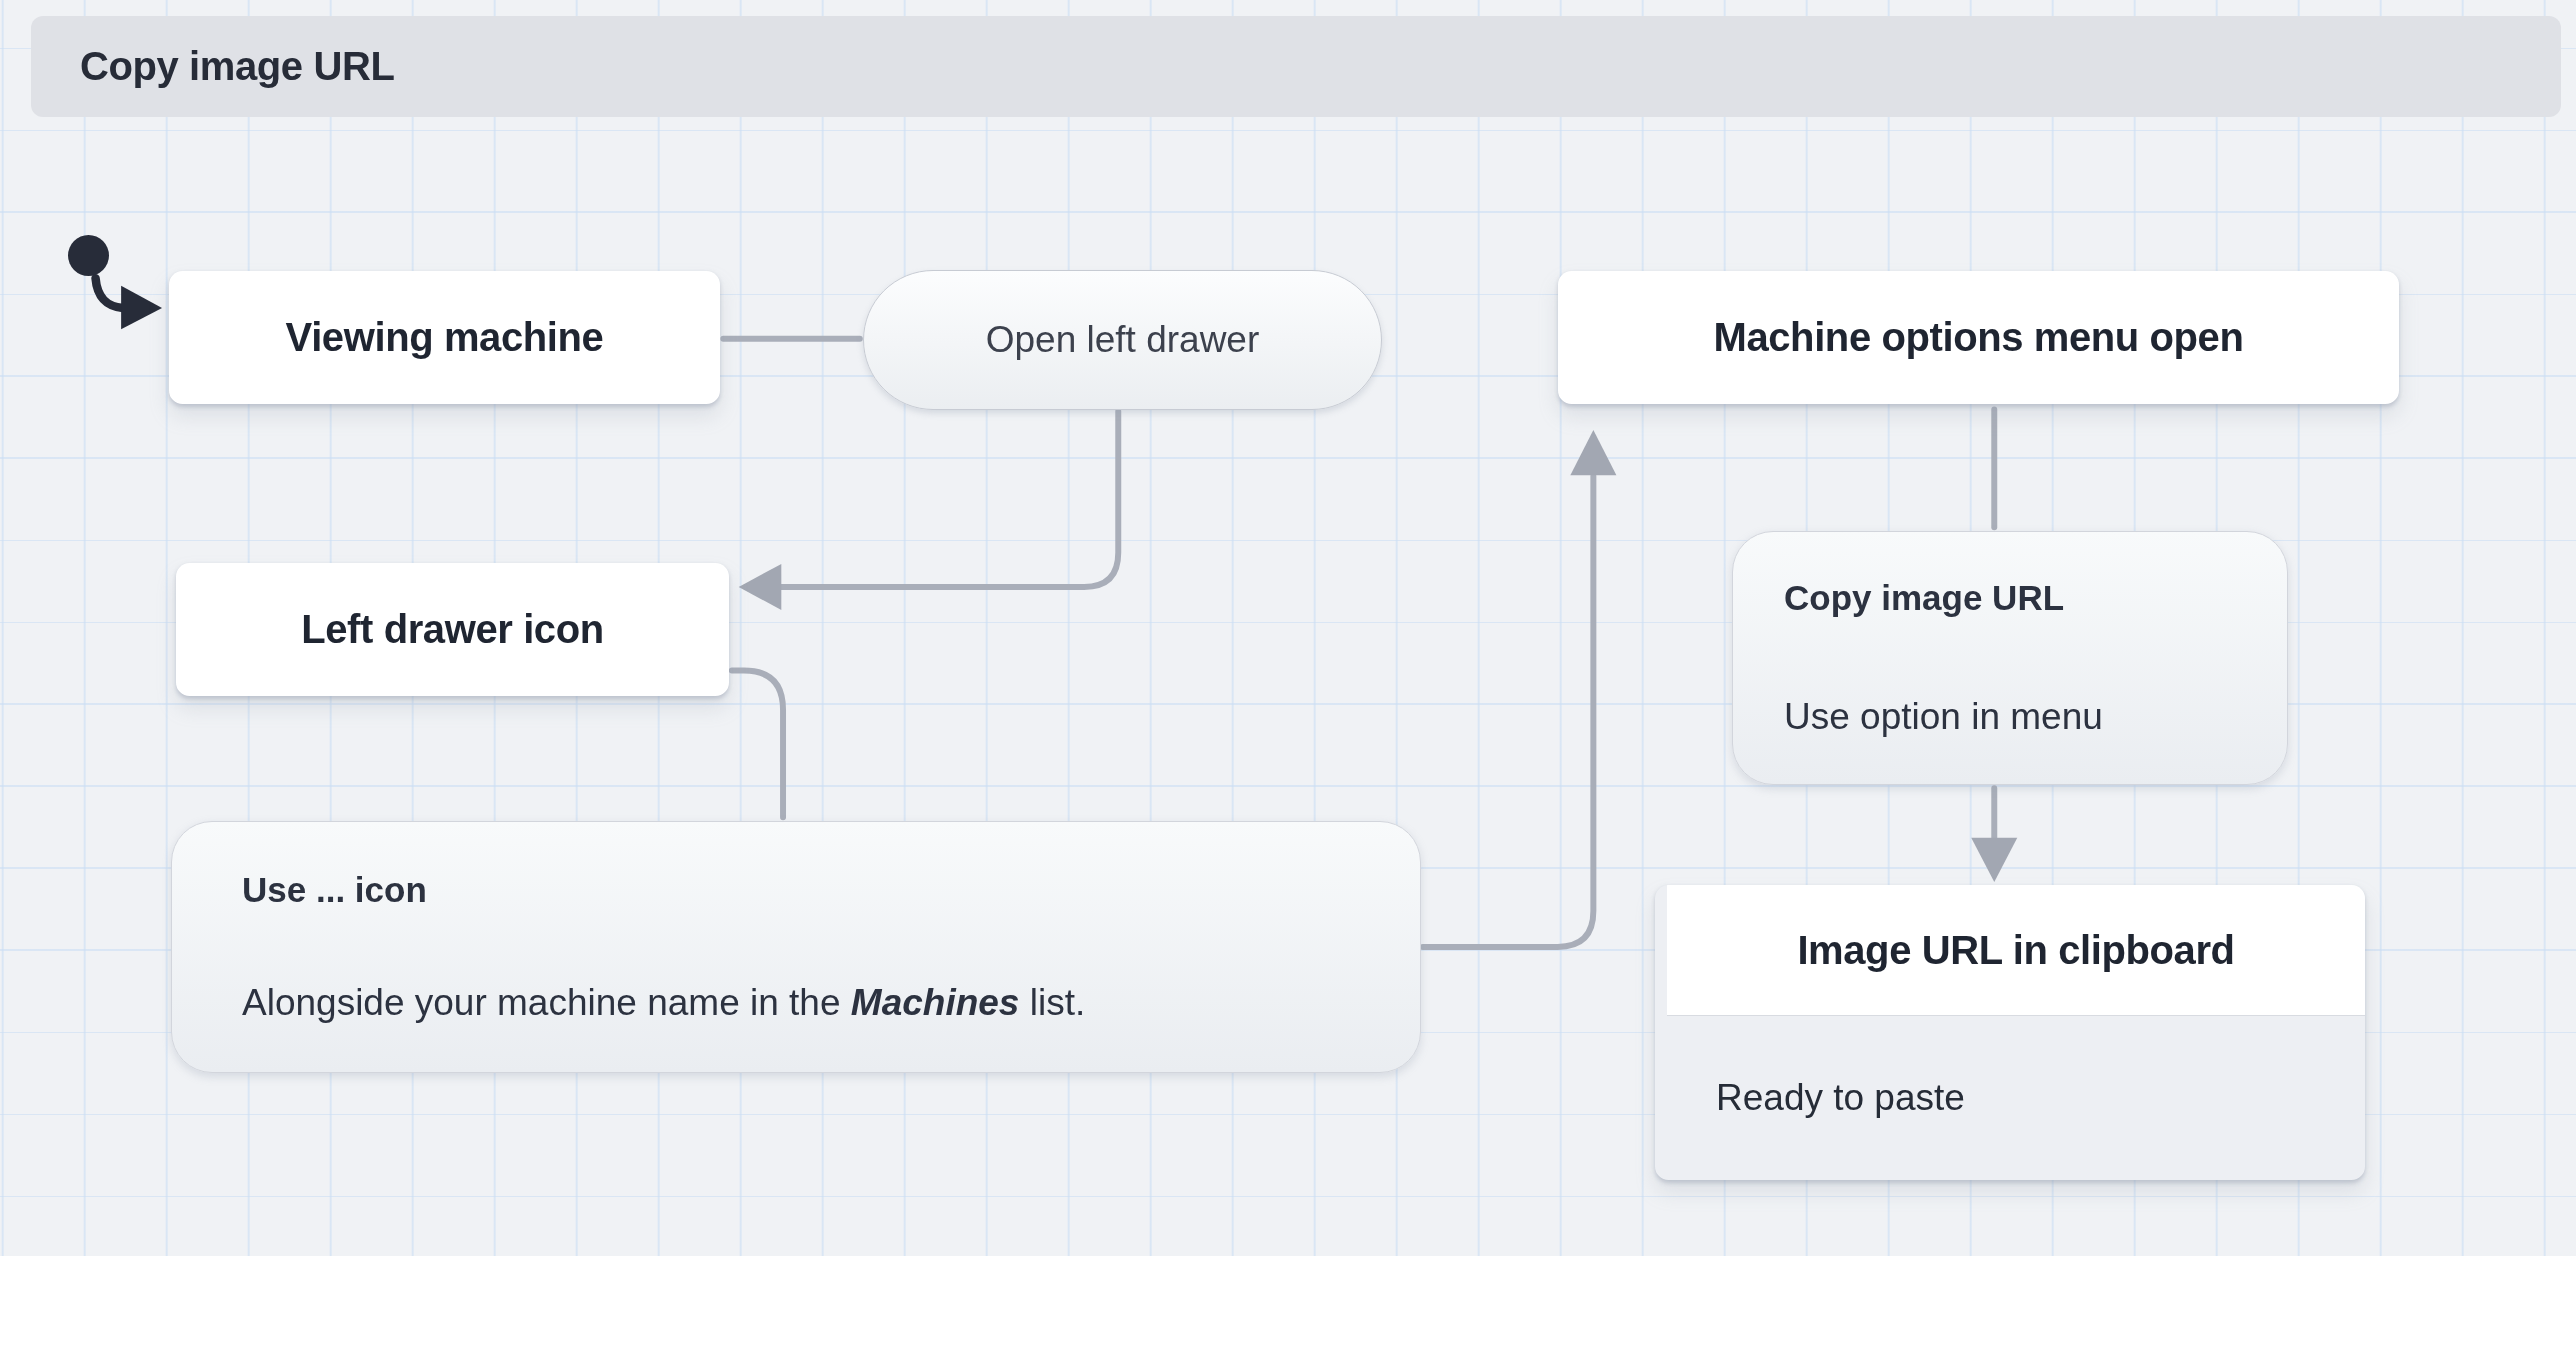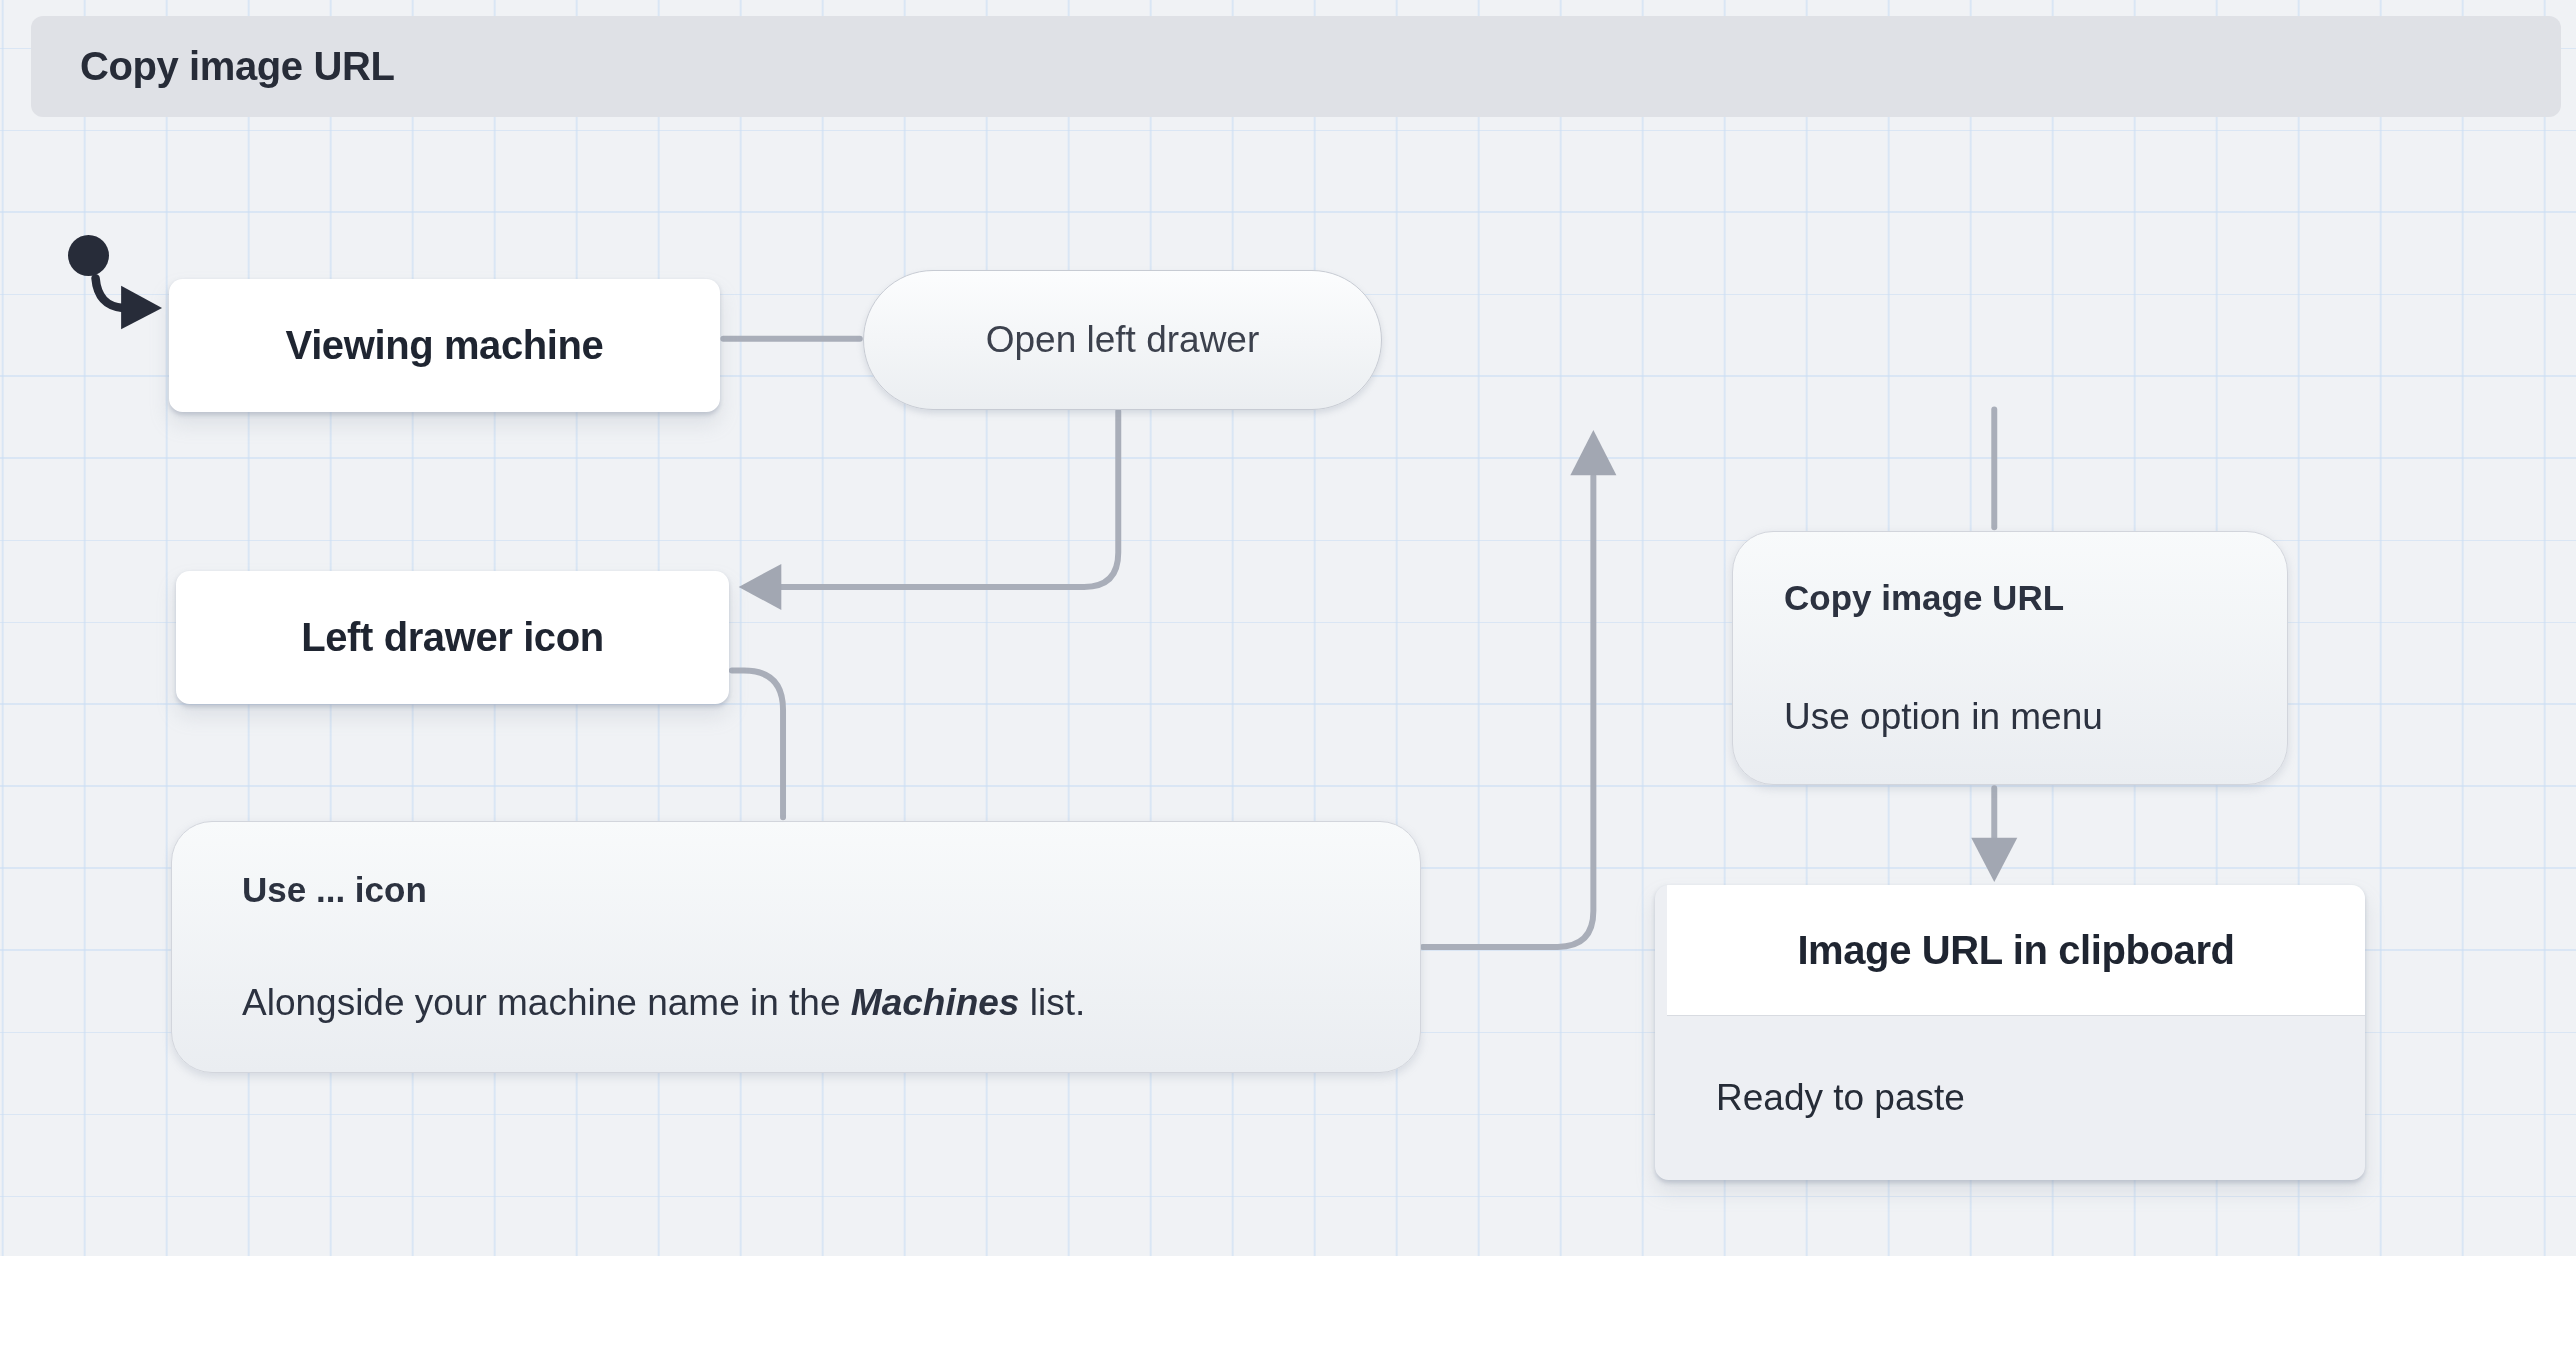--- a/index.html
+++ b/index.html
@@ -26,21 +26,21 @@
   .title-bar .label{
     font-size:40px;font-weight:bold;color:#272c38;letter-spacing:-0.4px;
   }
   .node{
     position:absolute;box-sizing:border-box;
     display:flex;align-items:center;justify-content:center;
   }
   .state{
     background:#ffffff;border-radius:13.6px;
     box-shadow:0 2.6px 4.3px rgba(148,158,175,.45), 0 12px 20.5px rgba(148,158,175,.22);
-    font-size:40px;font-weight:bold;color:#1f2531;letter-spacing:-0.4px;margin-top:8px;
+    font-size:40px;font-weight:bold;color:#1f2531;letter-spacing:-0.4px;
   }
   .pill{
     background:linear-gradient(180deg,#fcfdfe 0%,#ebeef1 100%);
     border:1.7px solid #c7cbd3;border-radius:77px;
     box-shadow:0 3.4px 6.8px rgba(148,158,175,.3);
     font-size:37px;font-weight:400;color:#3c414d;
   }
   .note{
     background:linear-gradient(180deg,#f8fafb 0%,#eaedf1 100%);
     border:1.7px solid #d2d5dc;border-radius:41px;
@@ -109,20 +109,23 @@
   </svg>
 
   <div class="node state" id="viewing-machine">
     <span>Viewing machine</span>
   </div>
 
   <div class="node pill" id="open-left-drawer">
     <span>Open left drawer</span>
   </div>
 
+  <div class="node state" id="machine-options">
+    <span>Machine options menu open</span>
+  </div>
 
   <div class="node state" id="left-drawer-open">
     <span>Left drawer icon</span>
   </div>
 
   <div class="node note" id="note-copy-url">
     <span class="note-title">Copy image URL</span>
     <span class="note-body">Use option in menu</span>
   </div>
 

